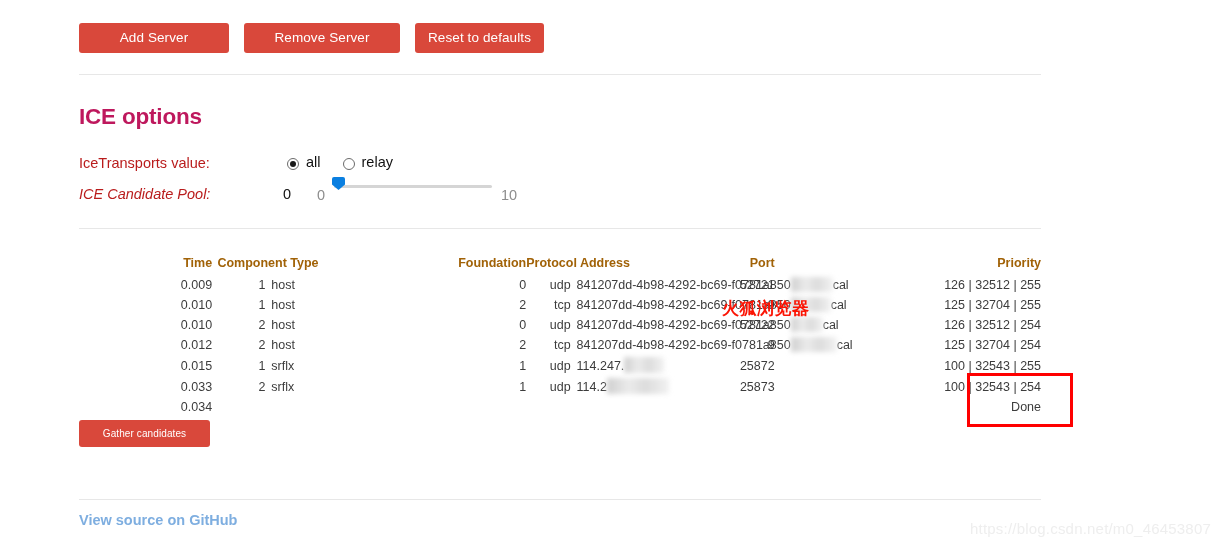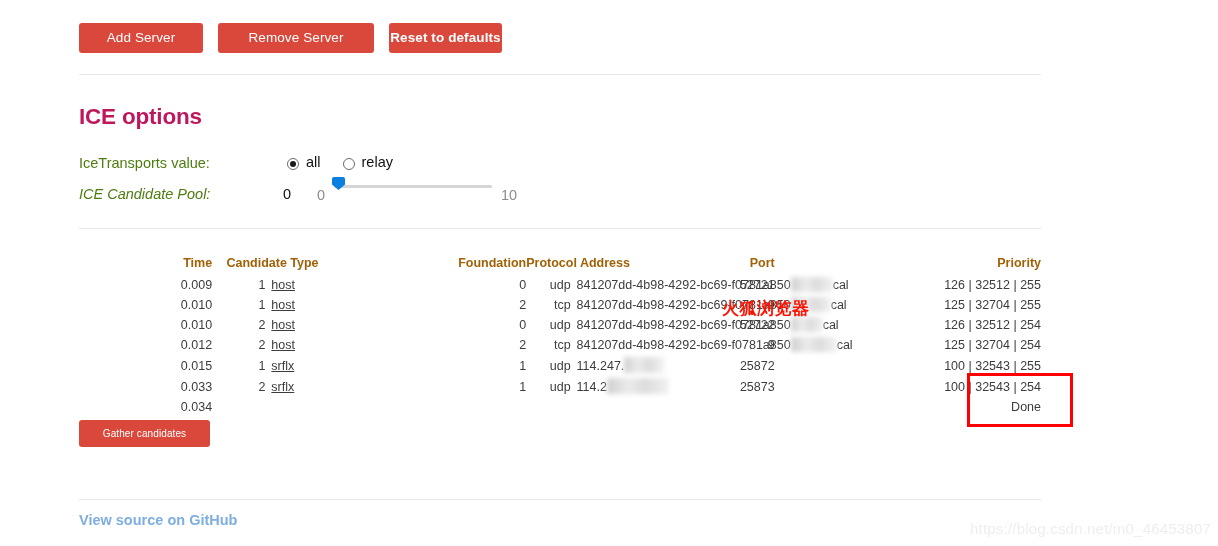--- a/index.html
+++ b/index.html
@@ -42,23 +42,23 @@
     font-size: 13.5px;
     line-height: 1;
     padding: 0;
     height: 30px;
     cursor: pointer;
     display: flex;
     align-items: center;
     justify-content: center;
     letter-spacing: .1px;
   }
-  .btn-add { width: 124px; }
+  .btn-add { width: 150px; }
   .btn-remove { width: 156px; }
-  .btn-reset { width: 113px; font-weight: bold; }
+  .btn-reset { width: 129px; }
 
   
   .divider {
     position: absolute;
     left: 79px;
     width: 962px;
     height: 1px;
     background: #e7e7e7;
   }
   .divider-1 { top: 74px; }
@@ -74,21 +74,21 @@
     font-weight: bold;
     color: #be185d;
     letter-spacing: -0.2px;
   }
 
   
   .opt-label {
     position: absolute;
     left: 79px;
     font-size: 14.5px;
-    color: #4d7c0f;
+    color: #b91c1c;
   }
   .opt-label-transports { top: 155px; }
   .opt-label-pool { top: 186px; font-style: italic; }
 
   
   .radio-group {
     position: absolute;
     left: 287px;
     top: 154px;
     display: flex;
@@ -191,21 +191,21 @@
   }
   .cand-table td {
     color: #3c3c3c;
     padding: 2px 0;
     line-height: 16px;
     white-space: nowrap;
     overflow: visible;
   }
   .col-time   { width: 75px;  text-align: right; }
   .col-comp   { width: 60px;  text-align: right; }
-  .col-type   { width: 120px; text-align: left; padding-left: 6px !important; text-decoration: underline; }
+  .col-type   { width: 120px; text-align: left; padding-left: 6px !important; }
   .col-found  { width: 117px; text-align: right; }
   .col-proto  { width: 50px;  text-align: right; }
   .col-addr   { width: 300px; text-align: left; padding-left: 6px !important; }
   .col-port   { width: 90px;  text-align: right; }
   .col-prio   { width: 150px; text-align: right; }
 
   .th-comptype { text-align: right; }
   .th-protoaddr { text-align: right; }
 
   .addr-cell { position: relative; }
@@ -325,21 +325,21 @@
     <div class="slider-thumb"></div>
   </div>
   <div class="slider-max">10</div>
 
   <div class="divider divider-2"></div>
 
   <table class="cand-table">
     <thead>
       <tr>
         <th class="col-time">Time</th>
-        <th class="col-comp th-comptype" colspan="2">Candidate Type</th>
+        <th class="col-comp th-comptype" colspan="2">Component Type</th>
         <th class="col-found">Foundation</th>
         <th class="col-proto th-protoaddr" colspan="2">Protocol Address</th>
         <th class="col-port">Port</th>
         <th class="col-prio">Priority</th>
       </tr>
     </thead>
     <tbody>
 
       <tr>
         <td class="col-time">0.009</td>

